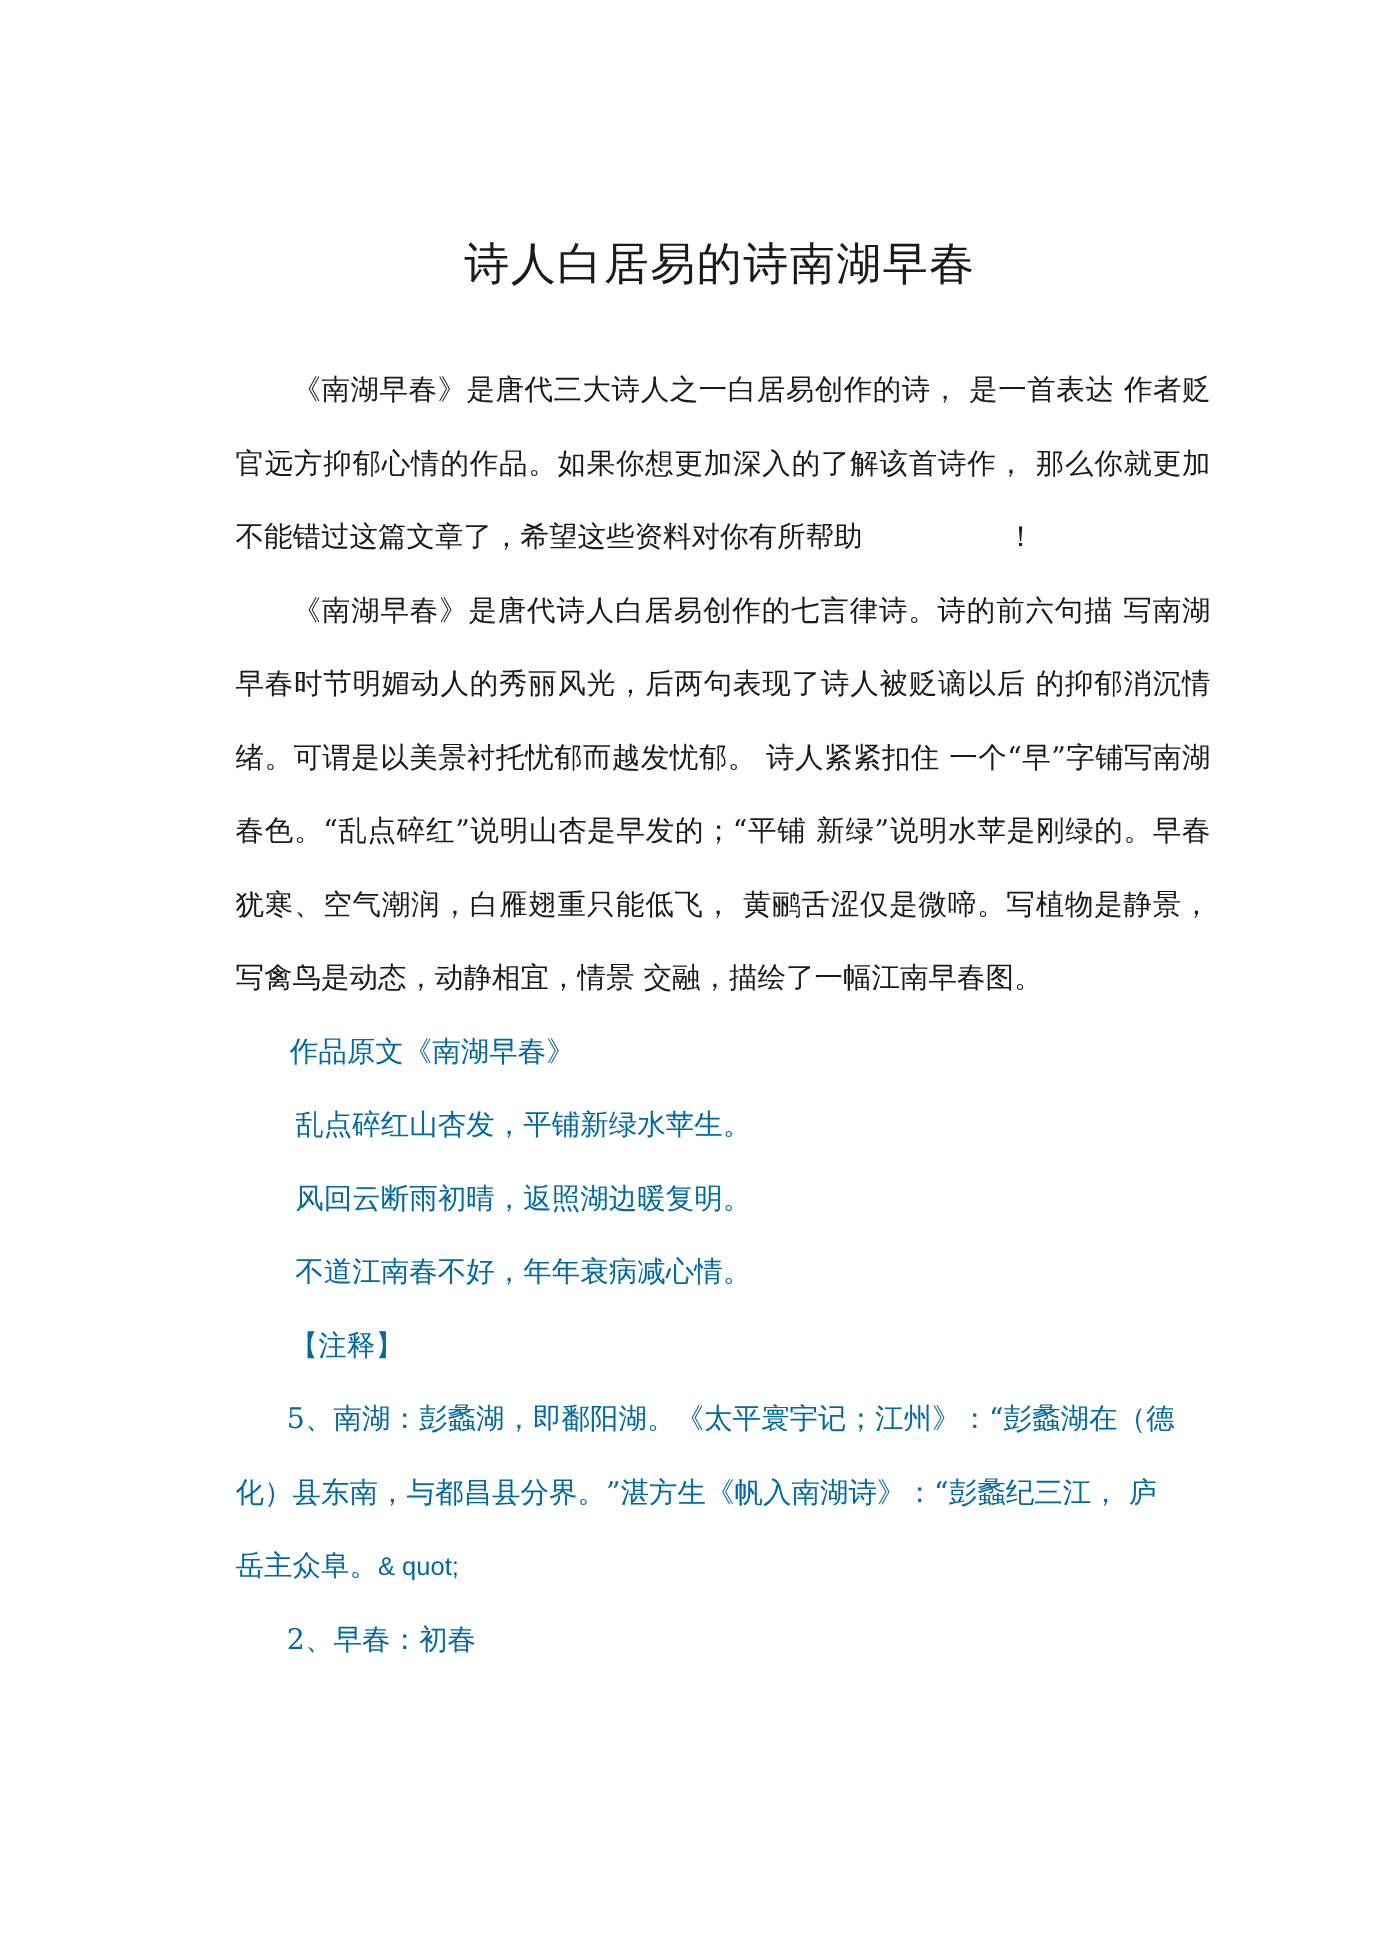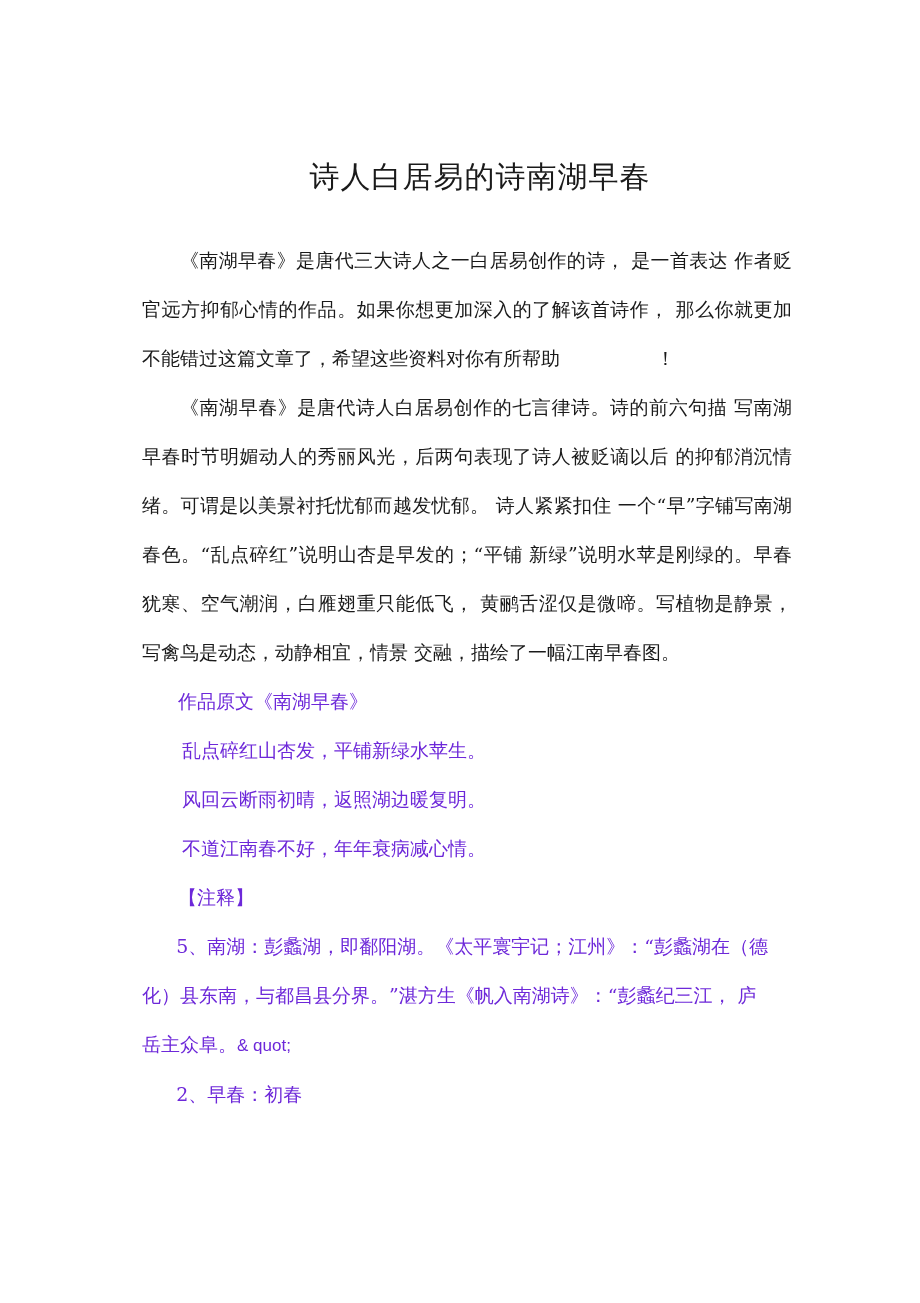--- a/index.html
+++ b/index.html
@@ -31,39 +31,39 @@
     font-size: 30px;
     line-height: 42px;
     letter-spacing: 1px;
     font-weight: 400;
     color: #1a1a1a;
     white-space: nowrap;
   }
   .body-block {
     position: absolute;
     top: 236px;
-    left: 122px;
+    left: 137px;
     width: 650px;
   }
   .para {
     font-size: 19px;
     line-height: 49px;
     color: #1a1a1a;
     text-align: justify;
     text-justify: inter-character;
     letter-spacing: 0px;
     margin: 0;
   }
   .para.indent {
     text-indent: 2em;
   }
   .line {
     font-size: 19px;
     line-height: 49px;
-    color: #6d28d9;
+    color: #0369a1;
     margin: 0;
     white-space: pre;
   }
   .line.poem {
     text-indent: 2.1em;
   }
   .line.note-head {
     text-indent: 1.9em;
   }
   .line.note {

